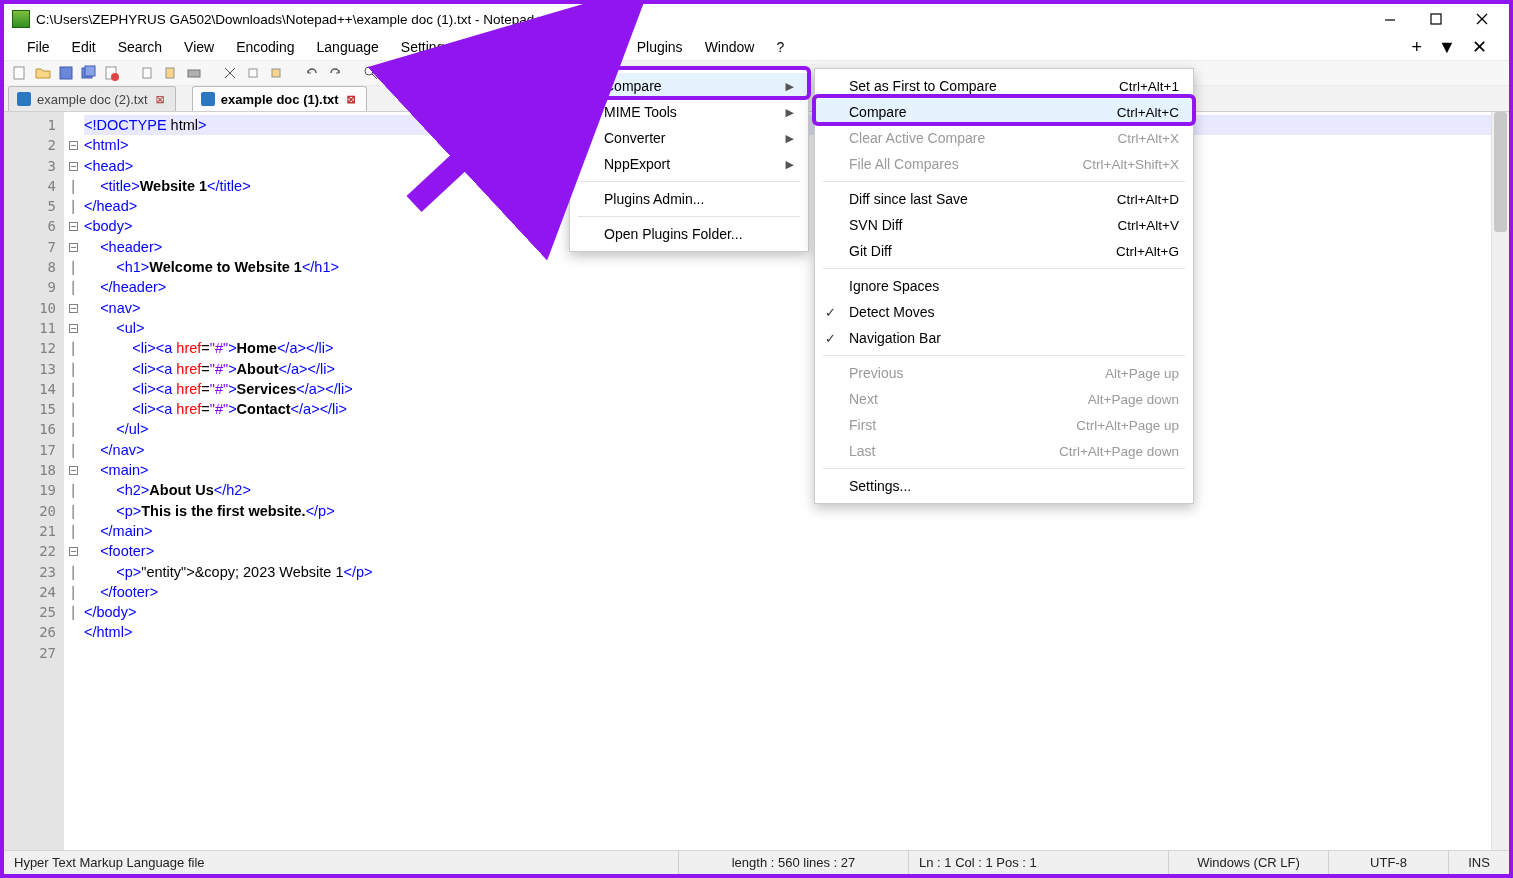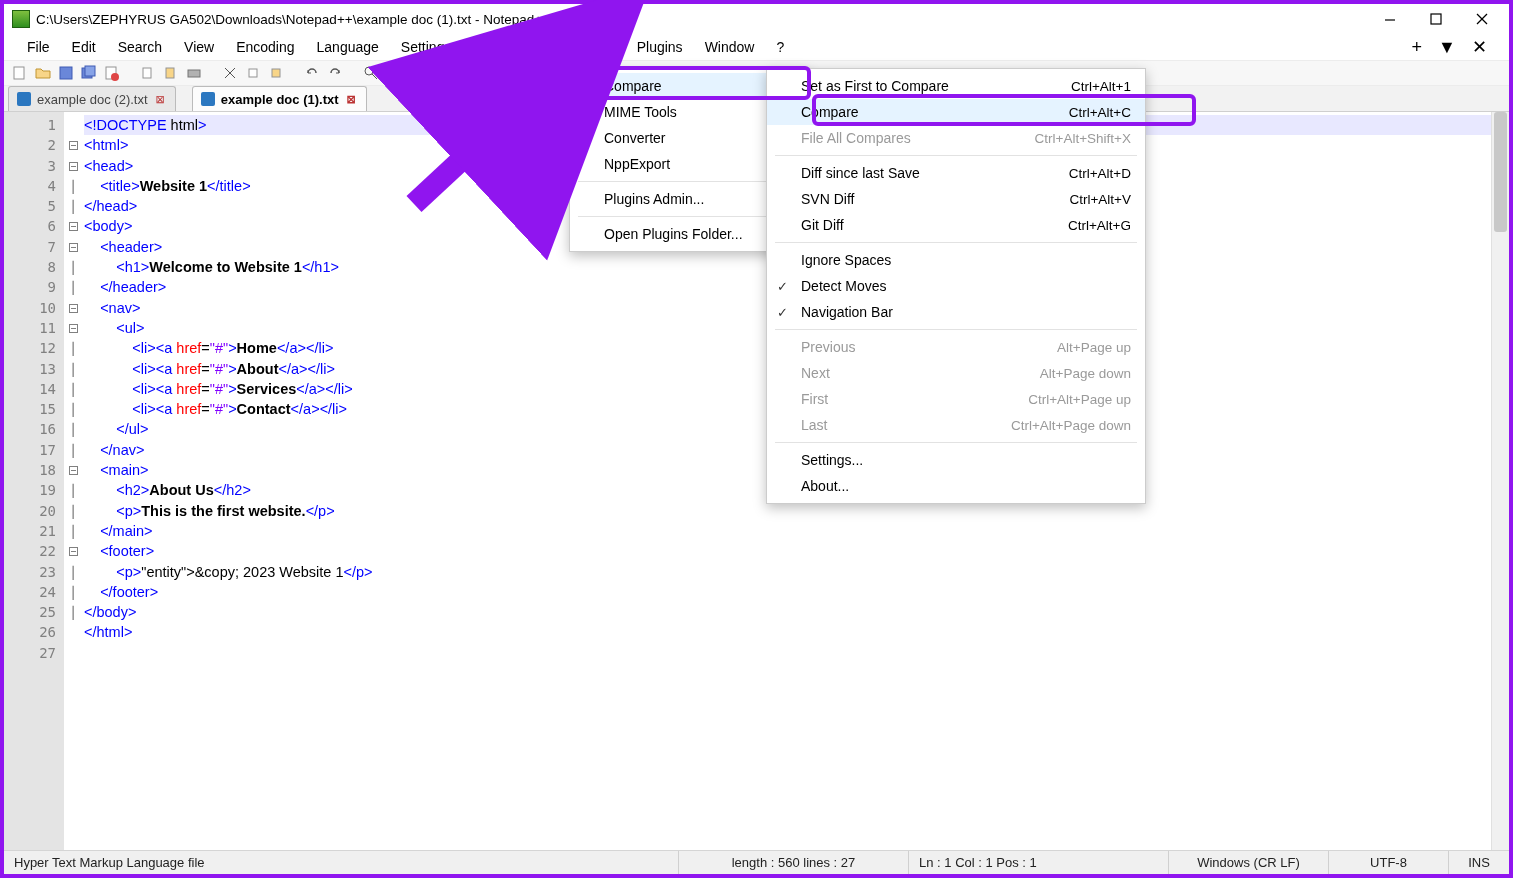--- a/index.html
+++ b/index.html
@@ -400,30 +400,34 @@
       <div class="sep"></div>
       <div class="row">
         <span class="lbl">Plugins Admin...</span>
       </div>
       <div class="sep"></div>
       <div class="row">
         <span class="lbl">Open Plugins Folder...</span>
       </div>
     </div>
 
-  <div class="popup" id="compare-popup" style="left:762px; top:64px; width:380px;">
+  <div class="popup" id="compare-popup" style="left:810px; top:64px; width:380px;">
       <div class="row">
         <span class="lbl">Set as First to Compare</span>
         <span class="shortcut">Ctrl+Alt+1</span>
       </div>
       <div class="row sel">
         <span class="lbl">Compare</span>
         <span class="shortcut">Ctrl+Alt+C</span>
       </div>
       <div class="row disabled">
+        <span class="lbl">Clear Active Compare</span>
+        <span class="shortcut">Ctrl+Alt+X</span>
+      </div>
+      <div class="row disabled">
         <span class="lbl">File All Compares</span>
         <span class="shortcut">Ctrl+Alt+Shift+X</span>
       </div>
       <div class="sep"></div>
       <div class="row">
         <span class="lbl">Diff since last Save</span>
         <span class="shortcut">Ctrl+Alt+D</span>
       </div>
       <div class="row">
         <span class="lbl">SVN Diff</span>
@@ -456,23 +460,20 @@
         <span class="lbl">First</span>
         <span class="shortcut">Ctrl+Alt+Page up</span>
       </div>
       <div class="row disabled">
         <span class="lbl">Last</span>
         <span class="shortcut">Ctrl+Alt+Page down</span>
       </div>
       <div class="sep"></div>
       <div class="row">
         <span class="lbl">Settings...</span>
-      </div>
-      <div class="row">
-        <span class="lbl">About...</span>
       </div>
     </div>
 
   <div class="hl-box" style="left:563px; top:62px; width:244px; height:34px;"></div>
   <div class="hl-box" style="left:808px; top:90px; width:384px; height:32px;"></div>
 
   <div class="arrow" style="left:400px; top:50px; width:180px; height:160px;">
     <svg width="180" height="160">
       <defs>
         <marker id="ah" markerWidth="14" markerHeight="14" refX="6" refY="6" orient="auto">

